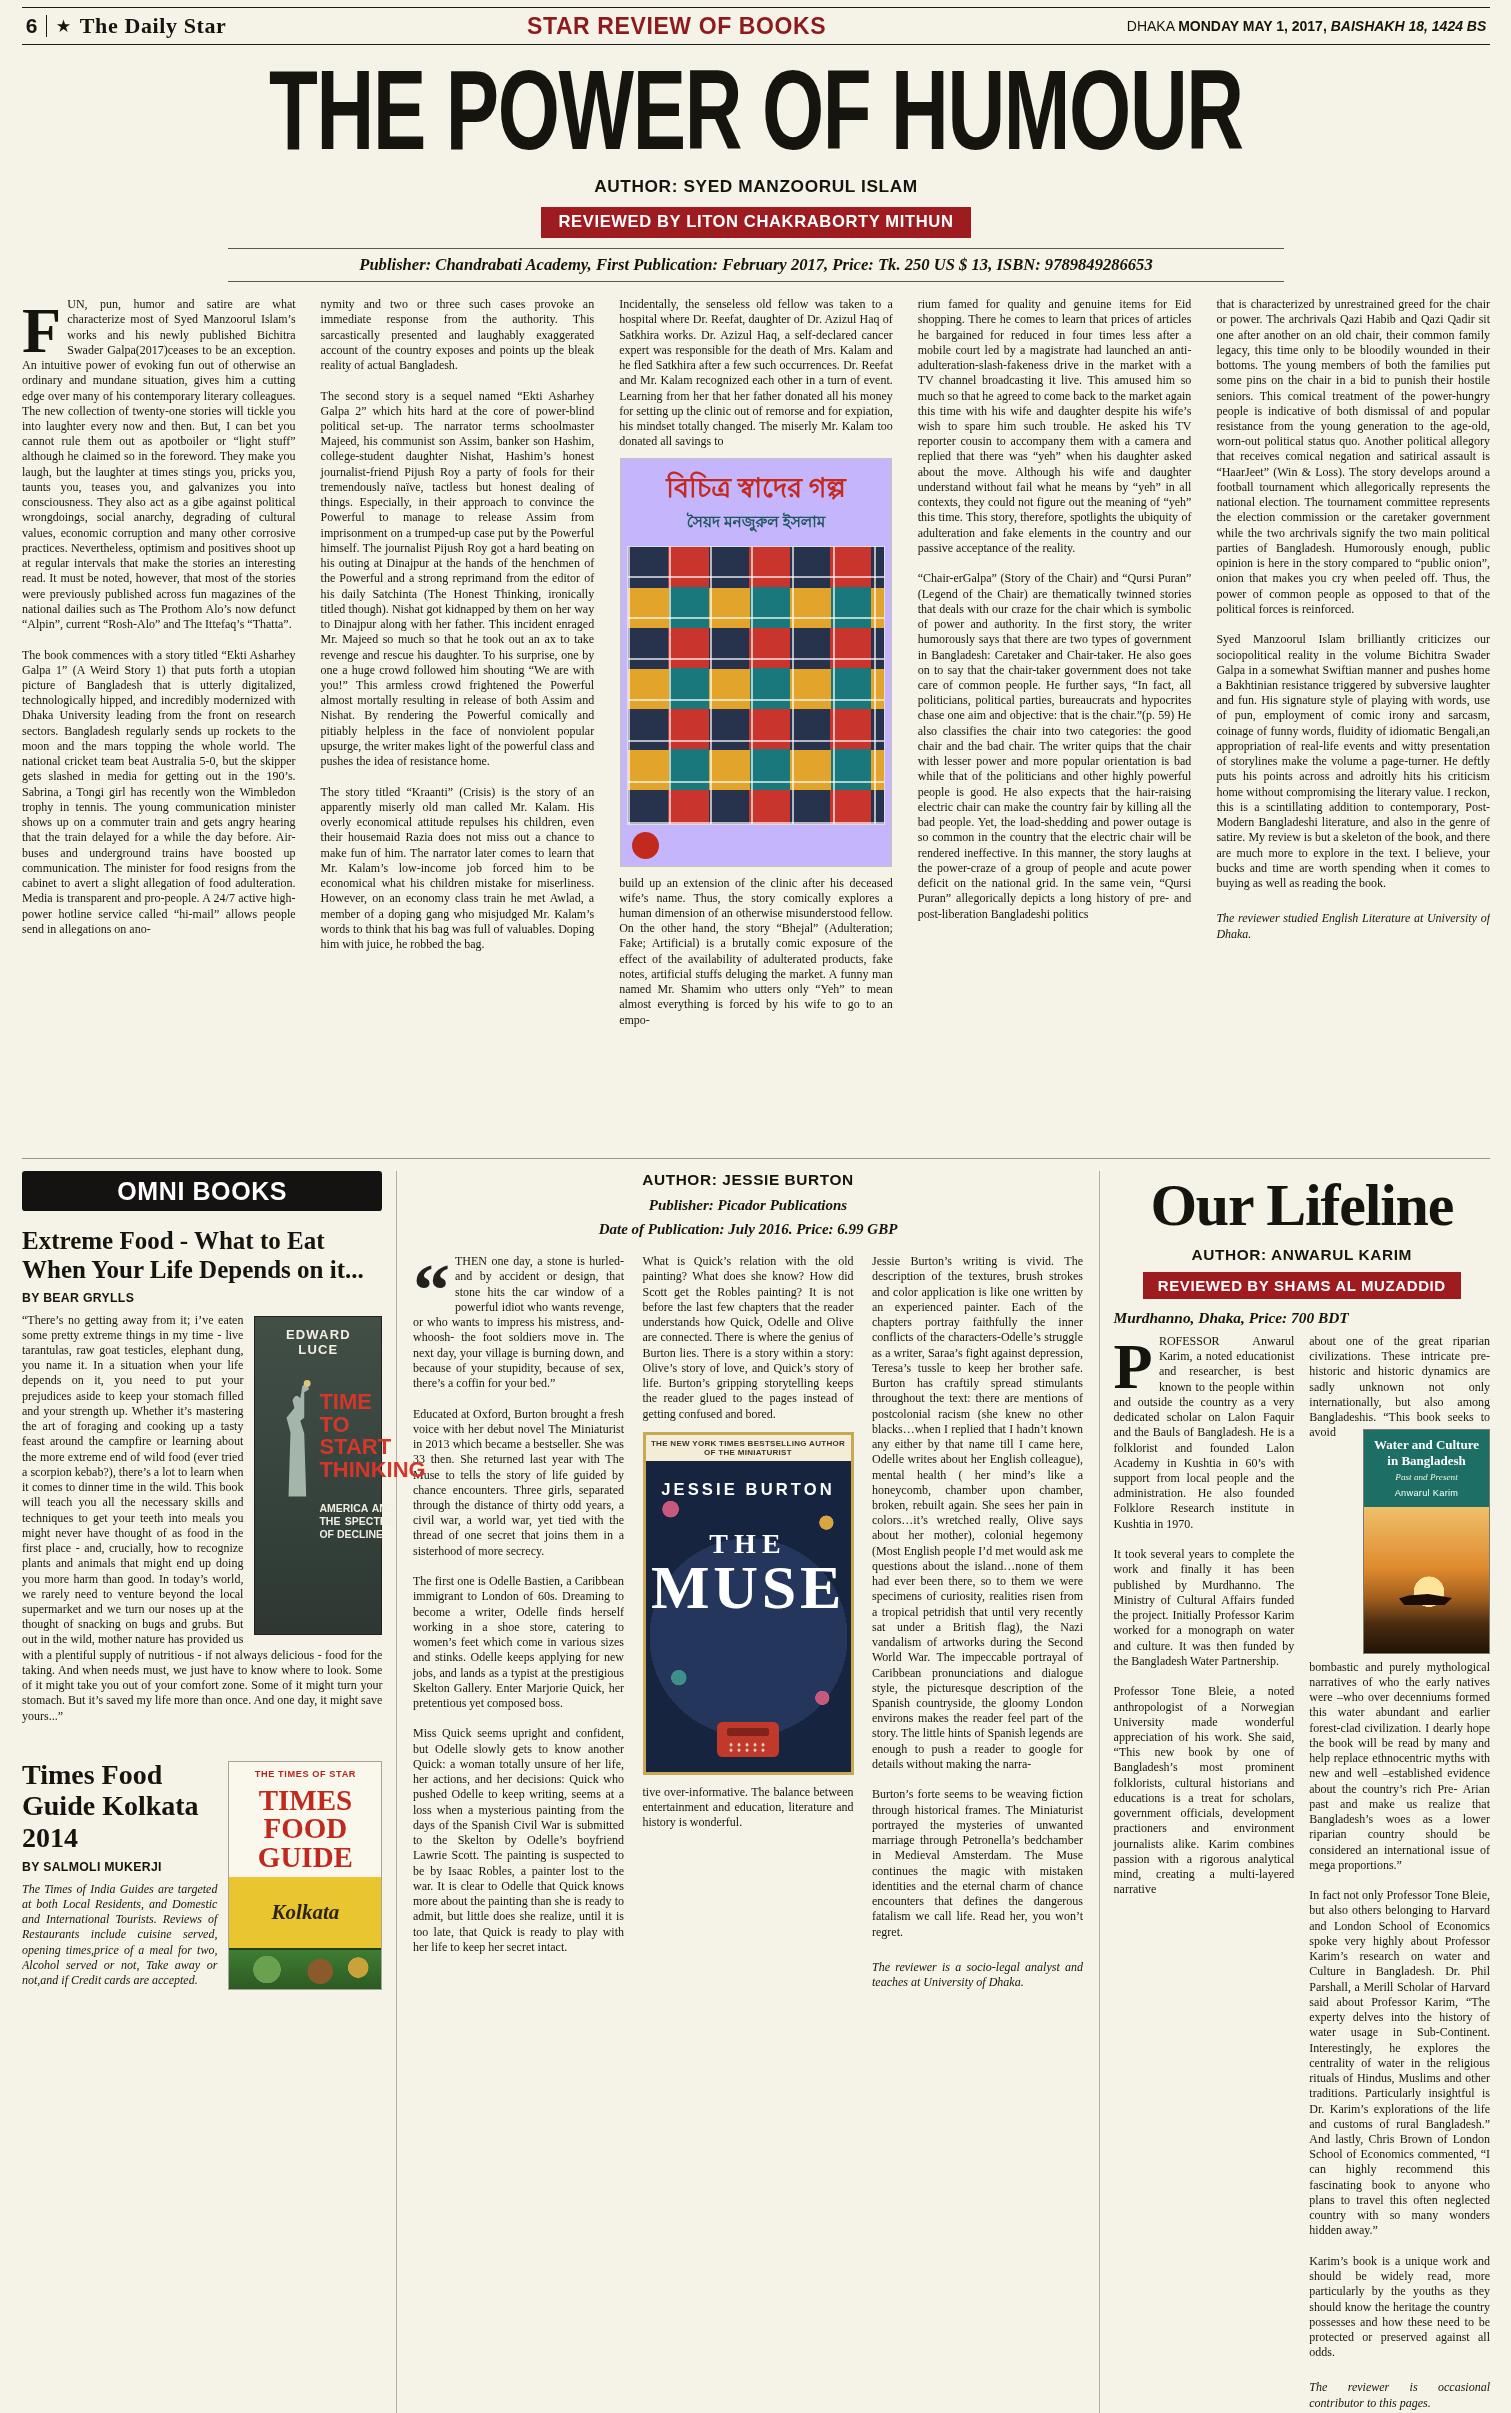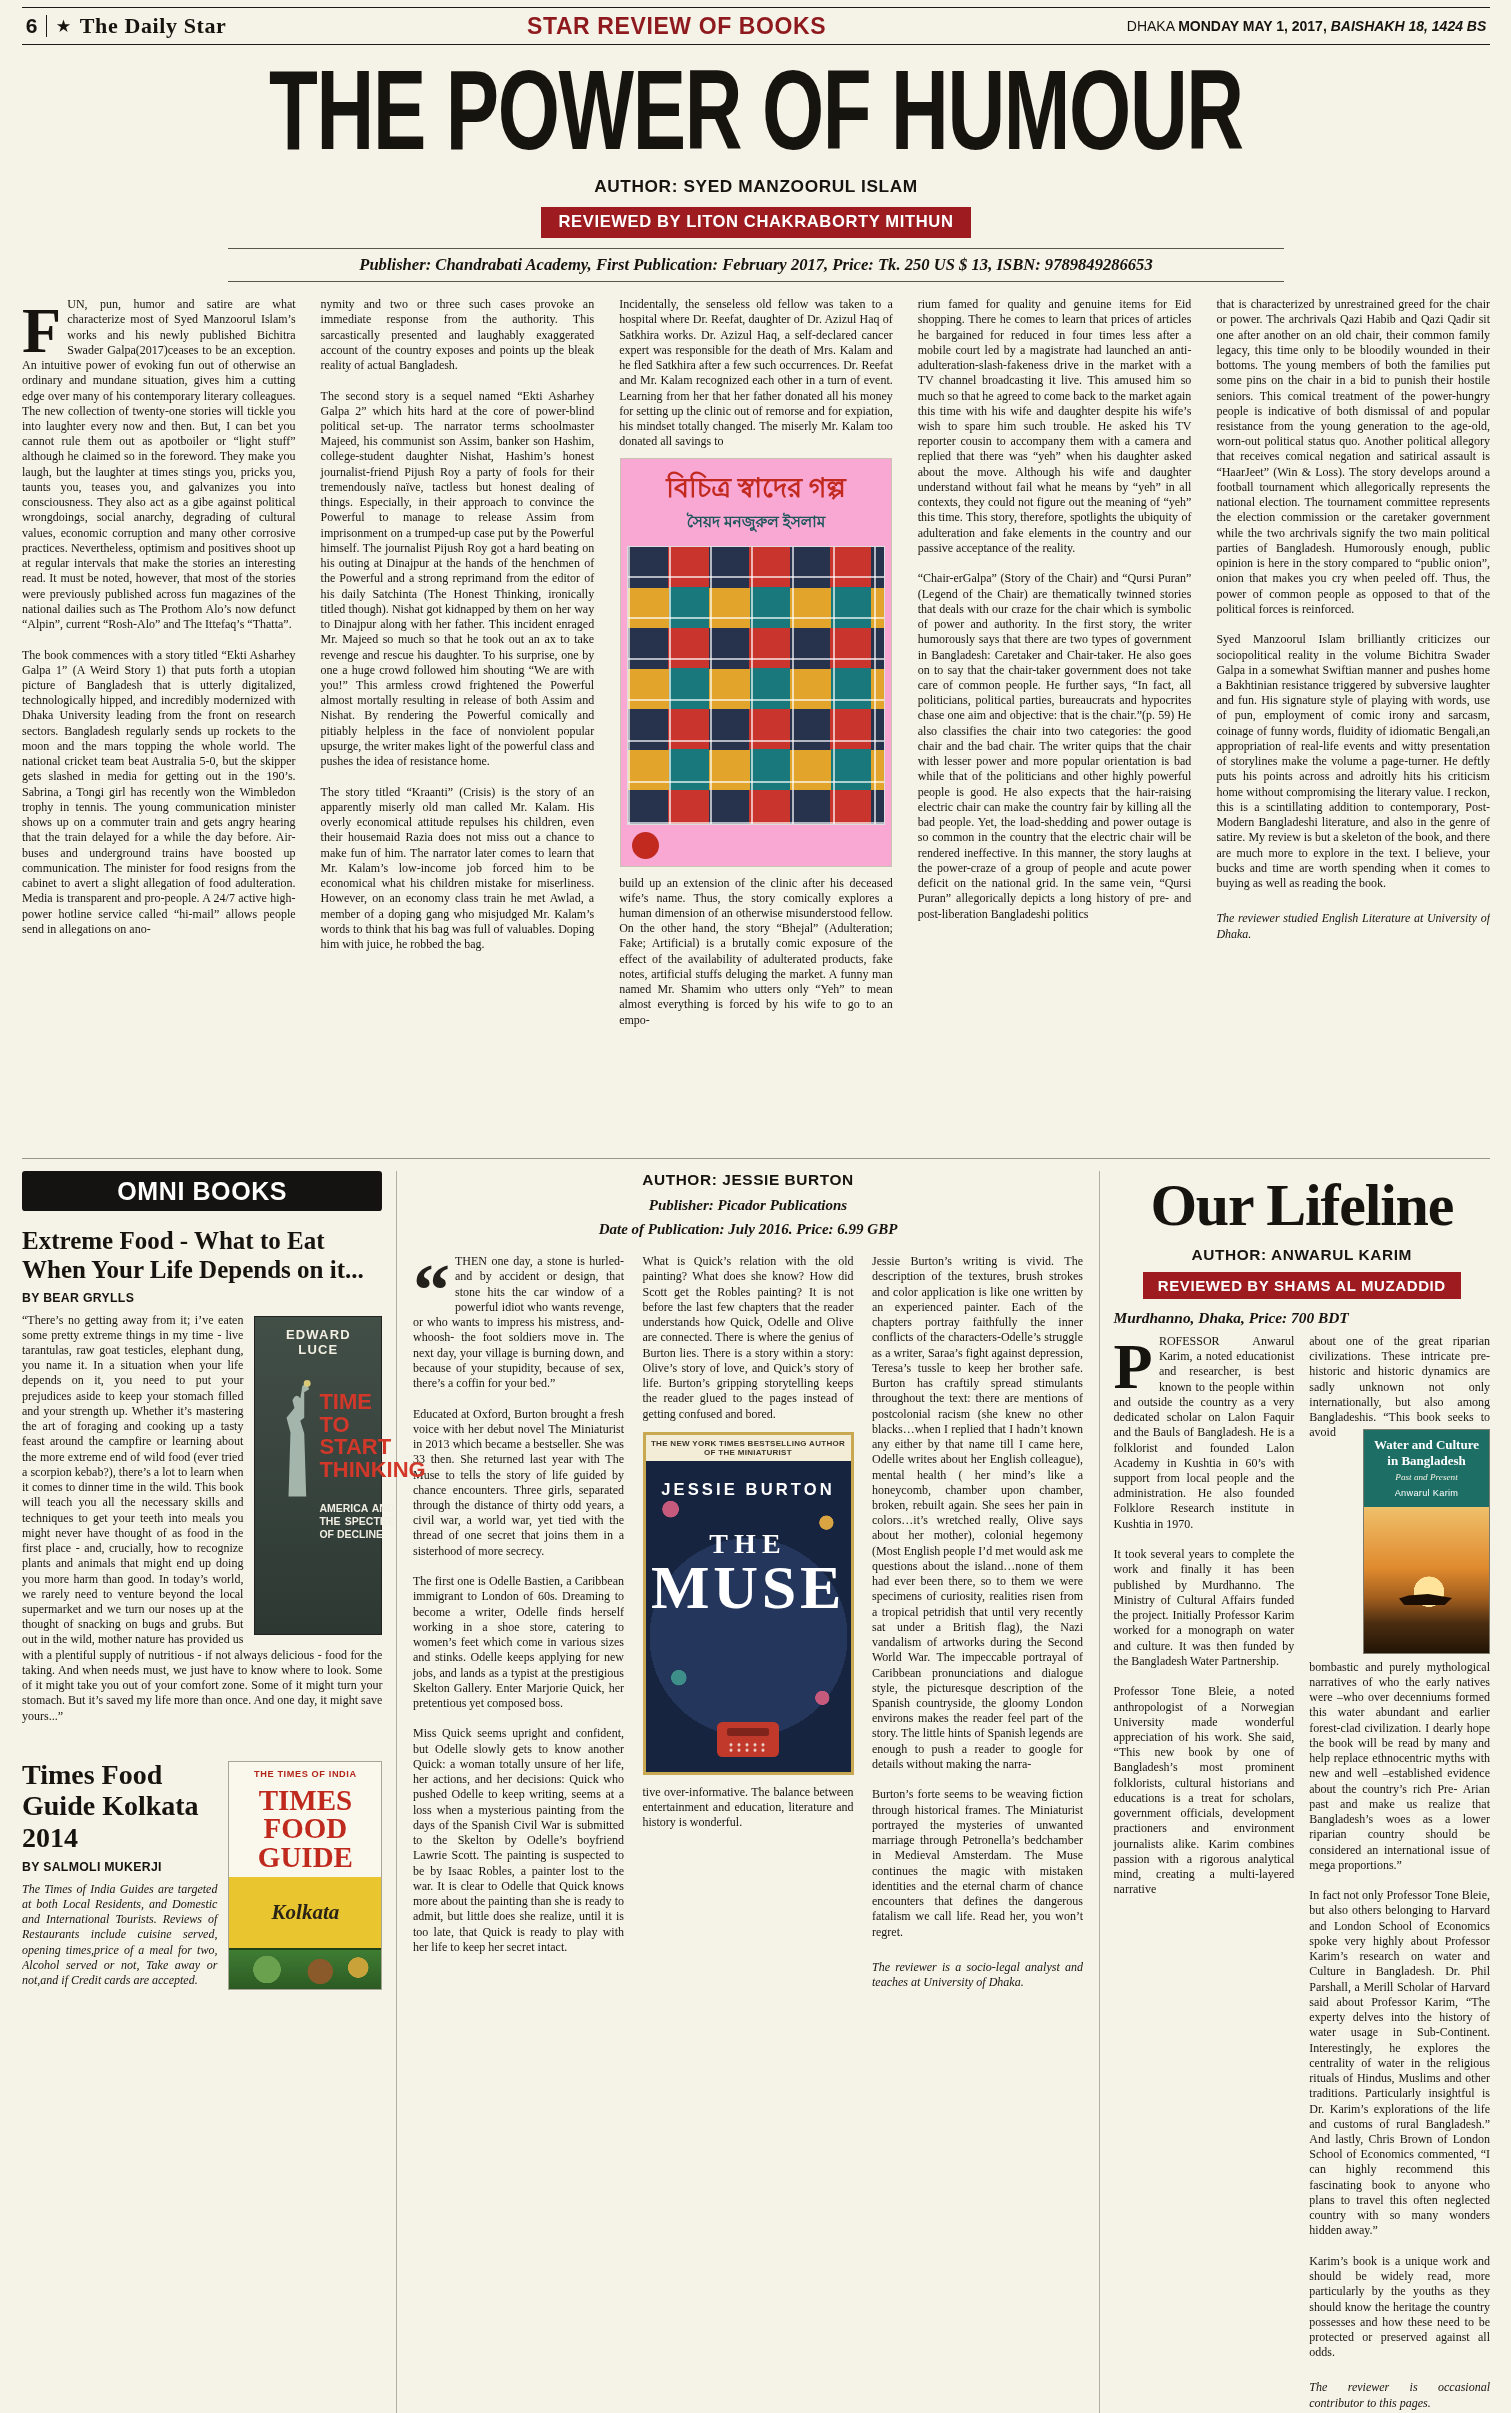--- a/index.html
+++ b/index.html
@@ -27,21 +27,21 @@
   .pub-line{width:72%;margin:10px auto 15px;text-align:center;font:italic bold 16.6px "Liberation Serif",serif;border-top:1.2px solid #5a564b;border-bottom:1.2px solid #5a564b;padding:6.2px 0}
   .cols{display:flex;gap:25px}
   .cols-5{height:846px;overflow:hidden}
   .col{flex:1;min-width:0}
   .body-text{font-size:12px;line-height:1.27;text-align:justify}
   .bt{white-space:pre-line}
   .dropcap{float:left;font:bold 64px/0.8 "Liberation Serif",serif;padding:7.4px 6.2px 0 0}
   .note{font-style:italic;margin-top:20px;font-size:12px;line-height:1.27}
 
   
-  .cover1{background:#f9a8d4;border:0.6px solid #c8c2b0;margin:8.6px 1.2px;padding:15px 6px 41px;position:relative}
+  .cover1{background:#c4b5fd;border:0.6px solid #c8c2b0;margin:8.6px 1.2px;padding:15px 6px 41px;position:relative}
   .cover1-title{font:bold 27px/1.1 "Liberation Serif",serif;color:#c22a20;text-align:center}
   .cover1-author{font:bold 15.4px "Liberation Serif",serif;color:#1f565c;text-align:center;margin:6.2px 0 10px}
   .cover1-mosaic{height:279px;border:0.6px solid #ddd;background:
       repeating-linear-gradient(0deg,rgba(255,255,255,.65) 0 1.8px,transparent 1.8px 41px),
       repeating-linear-gradient(90deg,rgba(255,255,255,.65) 0 1.8px,transparent 1.8px 41px),
       conic-gradient(from 0deg,#c9342c 0 25%,#19787c 25% 50%,#e2a42a 50% 75%,#27324d 75% 100%);
       background-size:100% 100%,100% 100%,81px 81px}
   .cover1::after{content:"";position:absolute;left:11px;bottom:7.4px;width:27px;height:27px;border-radius:50%;background:#c22a20}
 
   
@@ -170,21 +170,21 @@
               <circle cx="49" cy="5" r="3.5" fill="#d8c877"></circle>
             </svg>
           <div class="luce-title">TIME TO START THINKING</div>
           <div class="luce-sub">AMERICA AND THE SPECTRE OF DECLINE</div>
         </div>
         <span class="bt">“There’s no getting away from it; i’ve eaten some pretty extreme things in my time - live tarantulas, raw goat testicles, elephant dung, you name it. In a situation when your life depends on it, you need to put your prejudices aside to keep your stomach filled and your strength up. Whether it’s mastering the art of foraging and cooking up a tasty feast around the campfire or learning about the more extreme end of wild food (ever tried a scorpion kebab?), there’s a lot to learn when it comes to dinner time in the wild. This book will teach you all the necessary skills and techniques to get your teeth into meals you might never have thought of as food in the first place - and, crucially, how to recognize plants and animals that might end up doing you more harm than good. In today’s world, we rarely need to venture beyond the local supermarket and we turn our noses up at the thought of snacking on bugs and grubs. But out in the wild, mother nature has provided us with a plentiful supply of nutritious - if not always delicious - food for the taking. And when needs must, we just have to know where to look. Some of it might take you out of your comfort zone. Some of it might turn your stomach. But it’s saved my life more than once. And one day, it might save yours...”</span>
       </div>
 
       <div class="times-block">
         <div class="tfg-cover">
-          <div class="tfg-brand">THE TIMES OF INDIA</div>
+          <div class="tfg-brand">THE TIMES OF STAR</div>
           <div class="tfg-title">TIMES FOOD GUIDE</div>
           <div class="tfg-city">Kolkata</div>
           <div class="tfg-foot"></div>
         </div>
         <h2 class="times-title">Times Food Guide Kolkata 2014</h2>
         <div class="byline">BY SALMOLI MUKERJI</div>
         <div class="body-text times-body"><span class="bt">The Times of India Guides are targeted at both Local Residents, and Domestic and International Tourists. Reviews of Restaurants include cuisine served, opening times,price of a meal for two, Alcohol served or not, Take away or not,and if Credit cards are accepted.</span></div>
       </div>
     </section>
 

